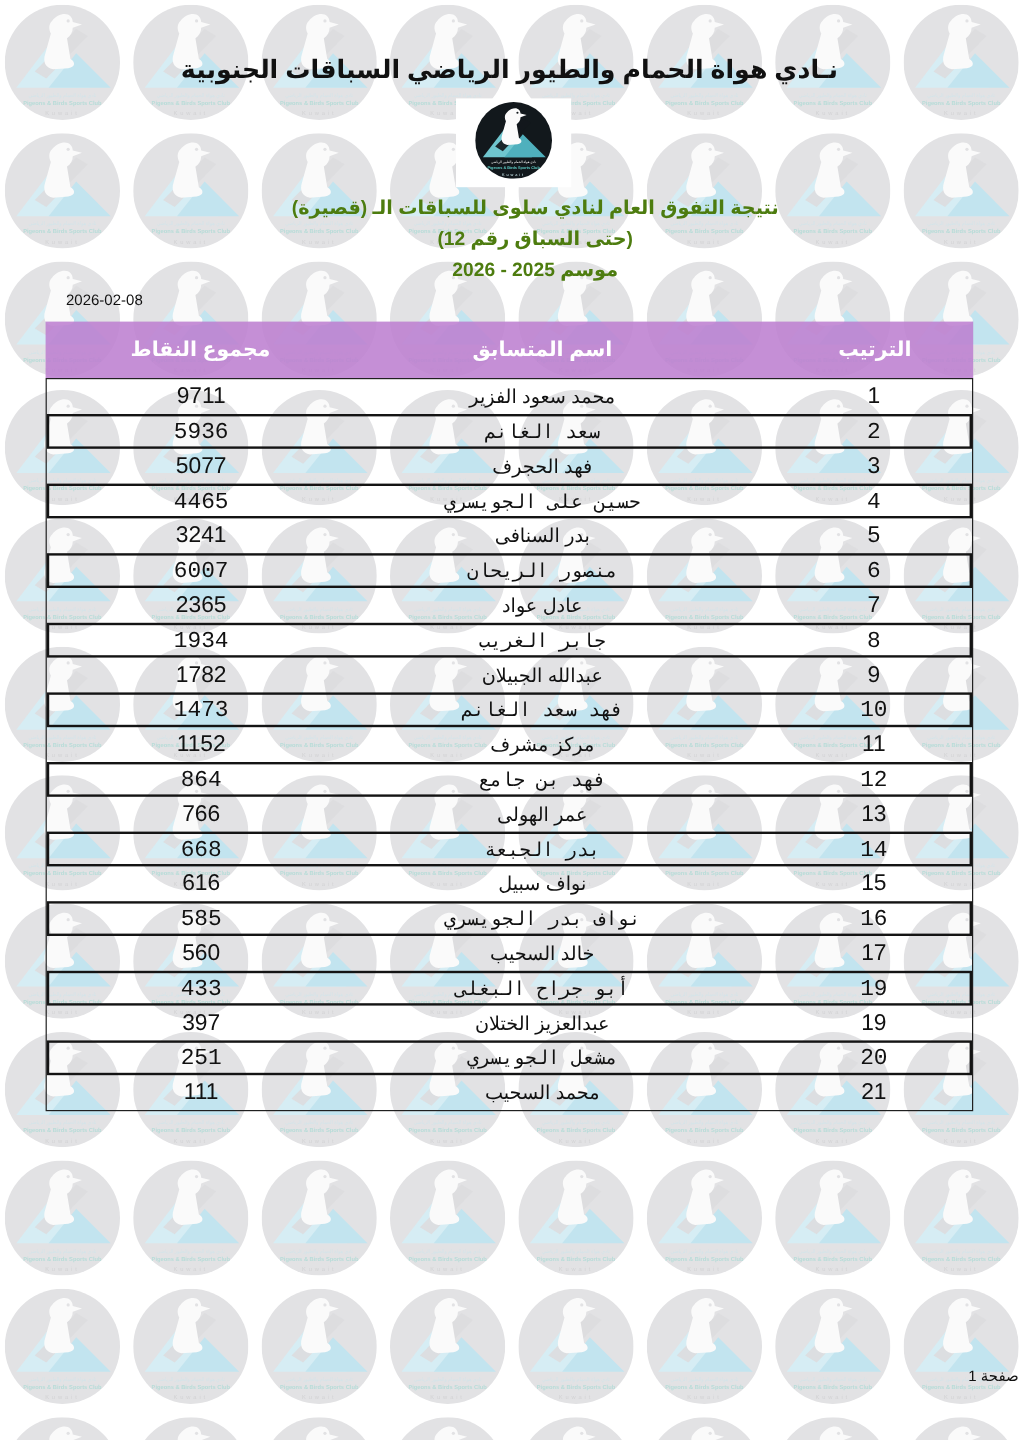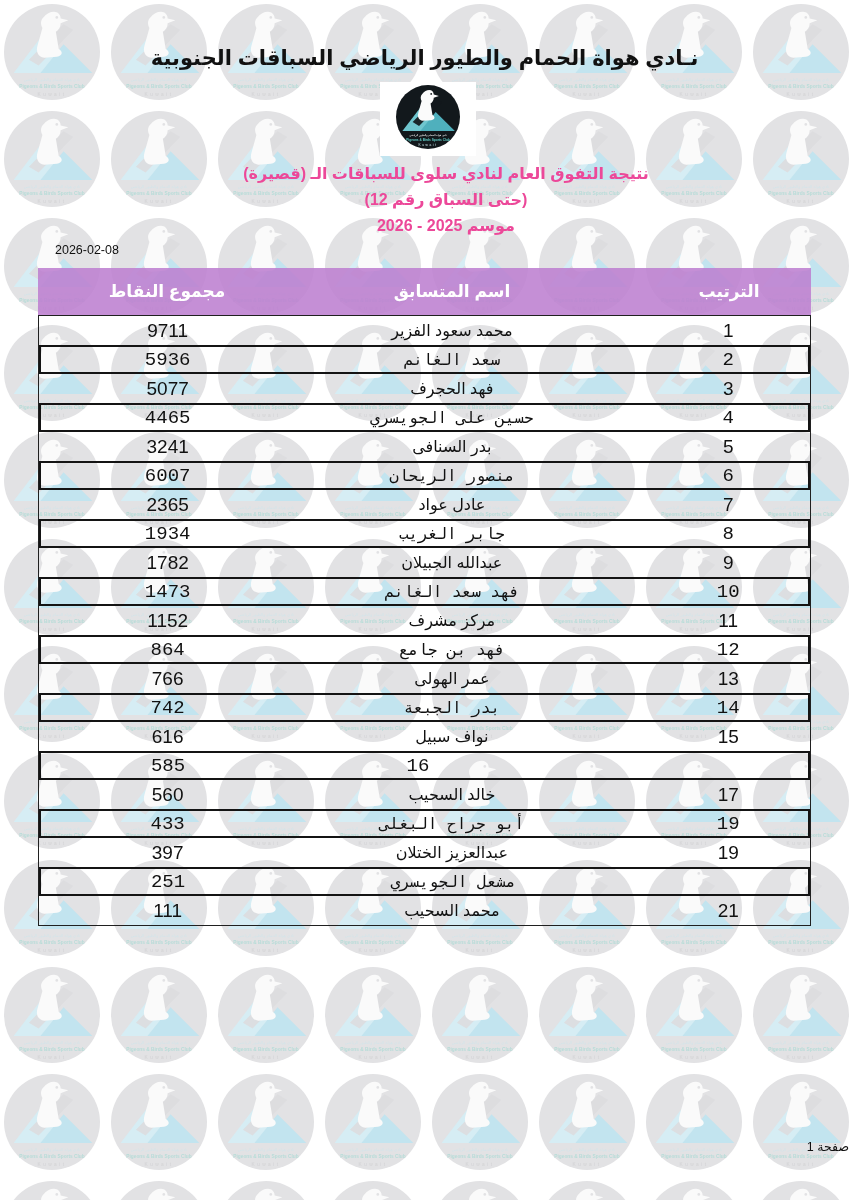--- a/index.html
+++ b/index.html
@@ -30,21 +30,21 @@
     position: absolute; left: 380px; top: 82px;
     width: 96px; height: 74px;
     background: #ffffff;
     display: flex; align-items: center; justify-content: center;
   }
 
   .red-title {
     position: absolute; top: 161px; left: 0; right: 0;
     text-align: center; direction: rtl;
     font-weight: bold; font-size: 16px; line-height: 26px;
-    color: #ec4899;
+    color: #4d7c0f;
     padding-left: 43px;
   }
 
   .report-date {
     position: absolute; left: 55px; top: 243px;
     font-size: 12.5px; color: #111; direction: ltr;
   }
 
   .results-table {
     position: absolute; left: 38px; top: 268px; width: 773px;
@@ -1228,51 +1228,53 @@
             <div class="cell c-points">864</div>
             <div class="cell c-name" dir="rtl">فهد بن جامع</div>
             <div class="cell c-rank">12</div>
           </div>
           <div class="trow">
             <div class="cell c-points">766</div>
             <div class="cell c-name" dir="rtl">عمر الهولى</div>
             <div class="cell c-rank">13</div>
           </div>
           <div class="trow boxed">
-            <div class="cell c-points">742</div>
+            <div class="cell c-points">668</div>
             <div class="cell c-name" dir="rtl">بدر الجبعة</div>
             <div class="cell c-rank">14</div>
           </div>
           <div class="trow">
             <div class="cell c-points">616</div>
             <div class="cell c-name" dir="rtl">نواف سبيل</div>
             <div class="cell c-rank">15</div>
           </div>
           <div class="trow boxed">
             <div class="cell c-points">585</div>
+            <div class="cell c-name" dir="rtl">نواف بدر الجويسري</div>
             <div class="cell c-rank">16</div>
           </div>
           <div class="trow">
             <div class="cell c-points">560</div>
             <div class="cell c-name" dir="rtl">خالد السحيب</div>
             <div class="cell c-rank">17</div>
           </div>
           <div class="trow boxed">
             <div class="cell c-points">433</div>
             <div class="cell c-name" dir="rtl">أبو جراح البغلى</div>
             <div class="cell c-rank">19</div>
           </div>
           <div class="trow">
             <div class="cell c-points">397</div>
             <div class="cell c-name" dir="rtl">عبدالعزيز الختلان</div>
             <div class="cell c-rank">19</div>
           </div>
           <div class="trow boxed">
             <div class="cell c-points">251</div>
             <div class="cell c-name" dir="rtl">مشعل الجويسري</div>
+            <div class="cell c-rank">20</div>
           </div>
           <div class="trow">
             <div class="cell c-points">111</div>
             <div class="cell c-name" dir="rtl">محمد السحيب</div>
             <div class="cell c-rank">21</div>
           </div>
         </div>
     </div>
 
     <div class="page-footer">صفحة 1</div>

